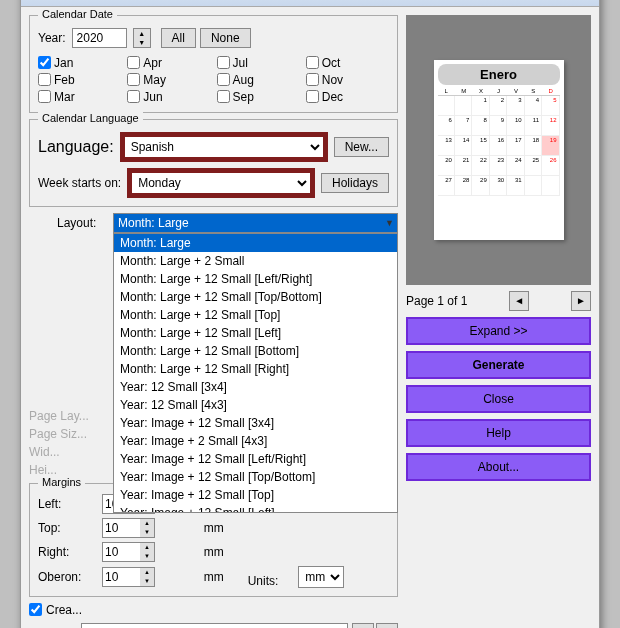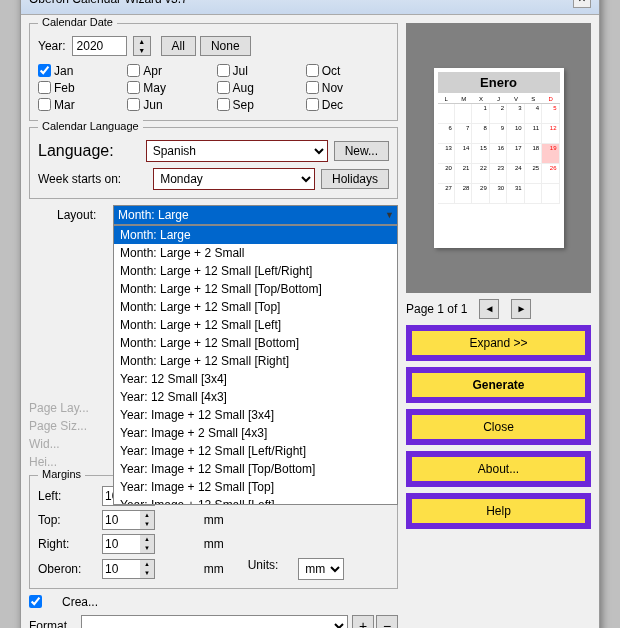--- a/index.html
+++ b/index.html
@@ -108,22 +108,22 @@
     }
     .btn {
       padding: 2px 10px;
       background: #e0e0e0;
       border: 1px solid #888;
       cursor: pointer;
       font-size: 12px;
     }
     .btn-large {
       padding: 5px 12px;
-      background: #fde047;
-      border: 6px solid #6d28d9;
+      background: #8b5cf6;
+      border: 2px solid #6d28d9;
       cursor: pointer;
       font-size: 12px;
       width: 100%;
     }
     .month-grid {
       display: grid;
       grid-template-columns: repeat(4, 1fr);
       gap: 3px 6px;
     }
     .month-item {
@@ -135,26 +135,25 @@
     .checkbox { width: 13px; height: 13px; cursor: pointer; }
     .lang-row {
       display: flex;
       align-items: center;
       gap: 6px;
       margin-bottom: 6px;
     }
     .lang-label { font-size: 16px; min-width: 65px; }
     .select-input {
       flex: 1;
-      border: 1px solid #7f1d1d;
+      border: 5px solid #7f1d1d;
       padding: 2px;
       font-size: 12px;
       background: white;
       cursor: pointer;
-      margin-left: 26px;
     }
     .week-row {
       display: flex;
       align-items: center;
       gap: 6px;
     }
     .week-label { font-size: 12px; min-width: 80px; }
     .layout-row {
       display: flex;
       align-items: center;
@@ -247,21 +246,21 @@
     .margin-input {
       width: 38px;
       border: 1px solid #888;
       padding: 2px;
       font-size: 12px;
       background: white;
     }
     .create-row {
       display: flex;
       align-items: center;
-      gap: 20px;
+      gap: 4px;
       font-size: 12px;
     }
     .format-row {
       display: flex;
       align-items: center;
       gap: 4px;
       font-size: 12px;
     }
     .format-select {
       flex: 1;
@@ -305,20 +304,21 @@
       box-shadow: 2px 2px 4px rgba(0,0,0,0.3);
       padding: 4px;
     }
     .cal-header {
       background: #d0d0d0;
       text-align: center;
       font-size: 13px;
       font-weight: bold;
       padding: 3px;
       margin-bottom: 2px;
+      border-radius: 8px;
     }
     .cal-grid {
       display: grid;
       grid-template-columns: repeat(7, 1fr);
       gap: 0;
     }
     .cal-day-header {
       font-size: 6px;
       text-align: center;
       padding: 1px 0;
@@ -330,21 +330,21 @@
       padding: 1px 2px;
       height: 20px;
       border-right: 1px solid #eee;
       border-bottom: 1px solid #eee;
     }
     .cal-day.sunday { color: red; }
     .cal-day.highlight { background: #ffcccc; }
     .page-indicator {
       display: flex;
       align-items: center;
-      justify-content: flex-start;
+      justify-content: space-between;
       gap: 12px;
       font-size: 12px;
     }
     .nav-btn {
       width: 20px;
       height: 20px;
       background: #e0e0e0;
       border: 1px solid #888;
       cursor: pointer;
       font-size: 10px;
@@ -352,21 +352,21 @@
       align-items: center;
       justify-content: center;
     }
     .right-buttons {
       display: flex;
       flex-direction: column;
       gap: 6px;
     }
     .units-row {
       display: flex;
-      align-items: flex-start;
+      align-items: flex-end;
       gap: 20px;
     }
     .units-label { font-size: 12px; }
     .units-select {
       border: 1px solid #888;
       padding: 2px;
       font-size: 12px;
       background: white;
     }
     .input-with-spinner {
@@ -680,18 +680,18 @@
       <div class="page-indicator">
         <span>Page 1 of 1</span>
         <button class="nav-btn">◄</button>
         <button class="nav-btn">►</button>
       </div>
 
       <div class="right-buttons">
         <button class="btn-large">Expand &gt;&gt;</button>
         <button class="btn-large" style="font-weight:bold;">Generate</button>
         <button class="btn-large">Close</button>
+        <button class="btn-large">Help</button>
         <button class="btn-large">About...</button>
-        <button class="btn-large">Help</button>
       </div>
     </div>
   </div>
 </div>
 
 </body></html>

